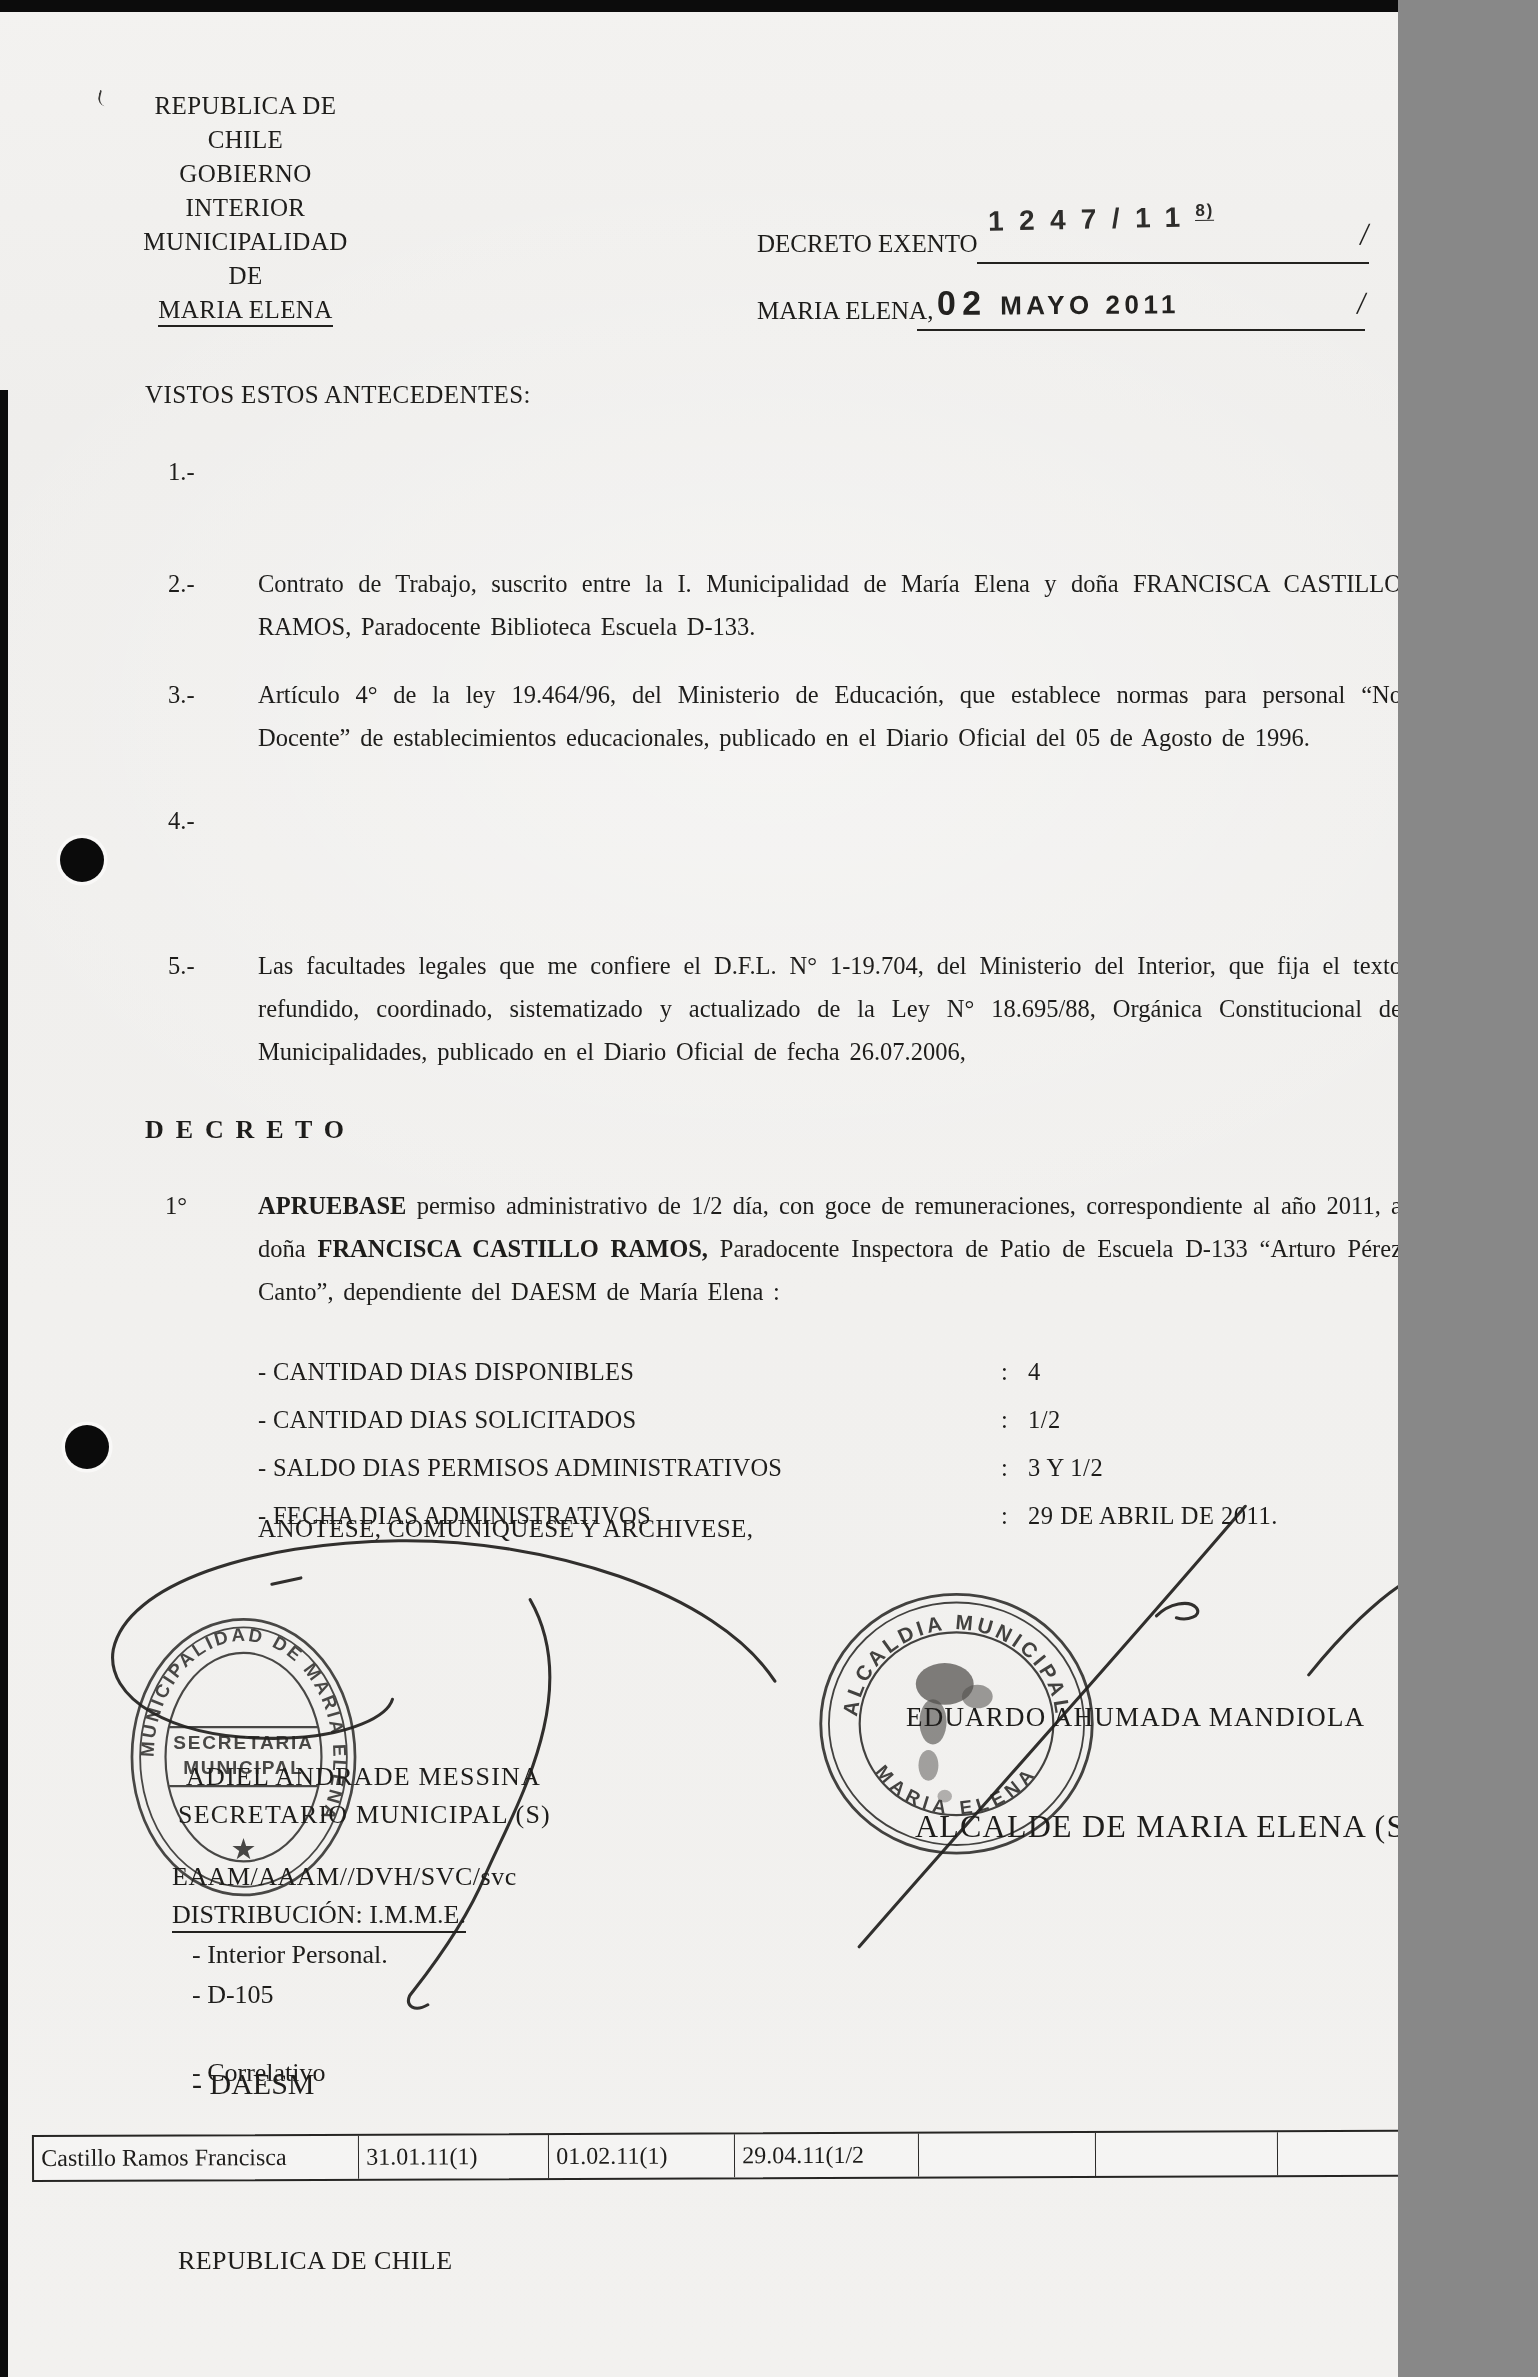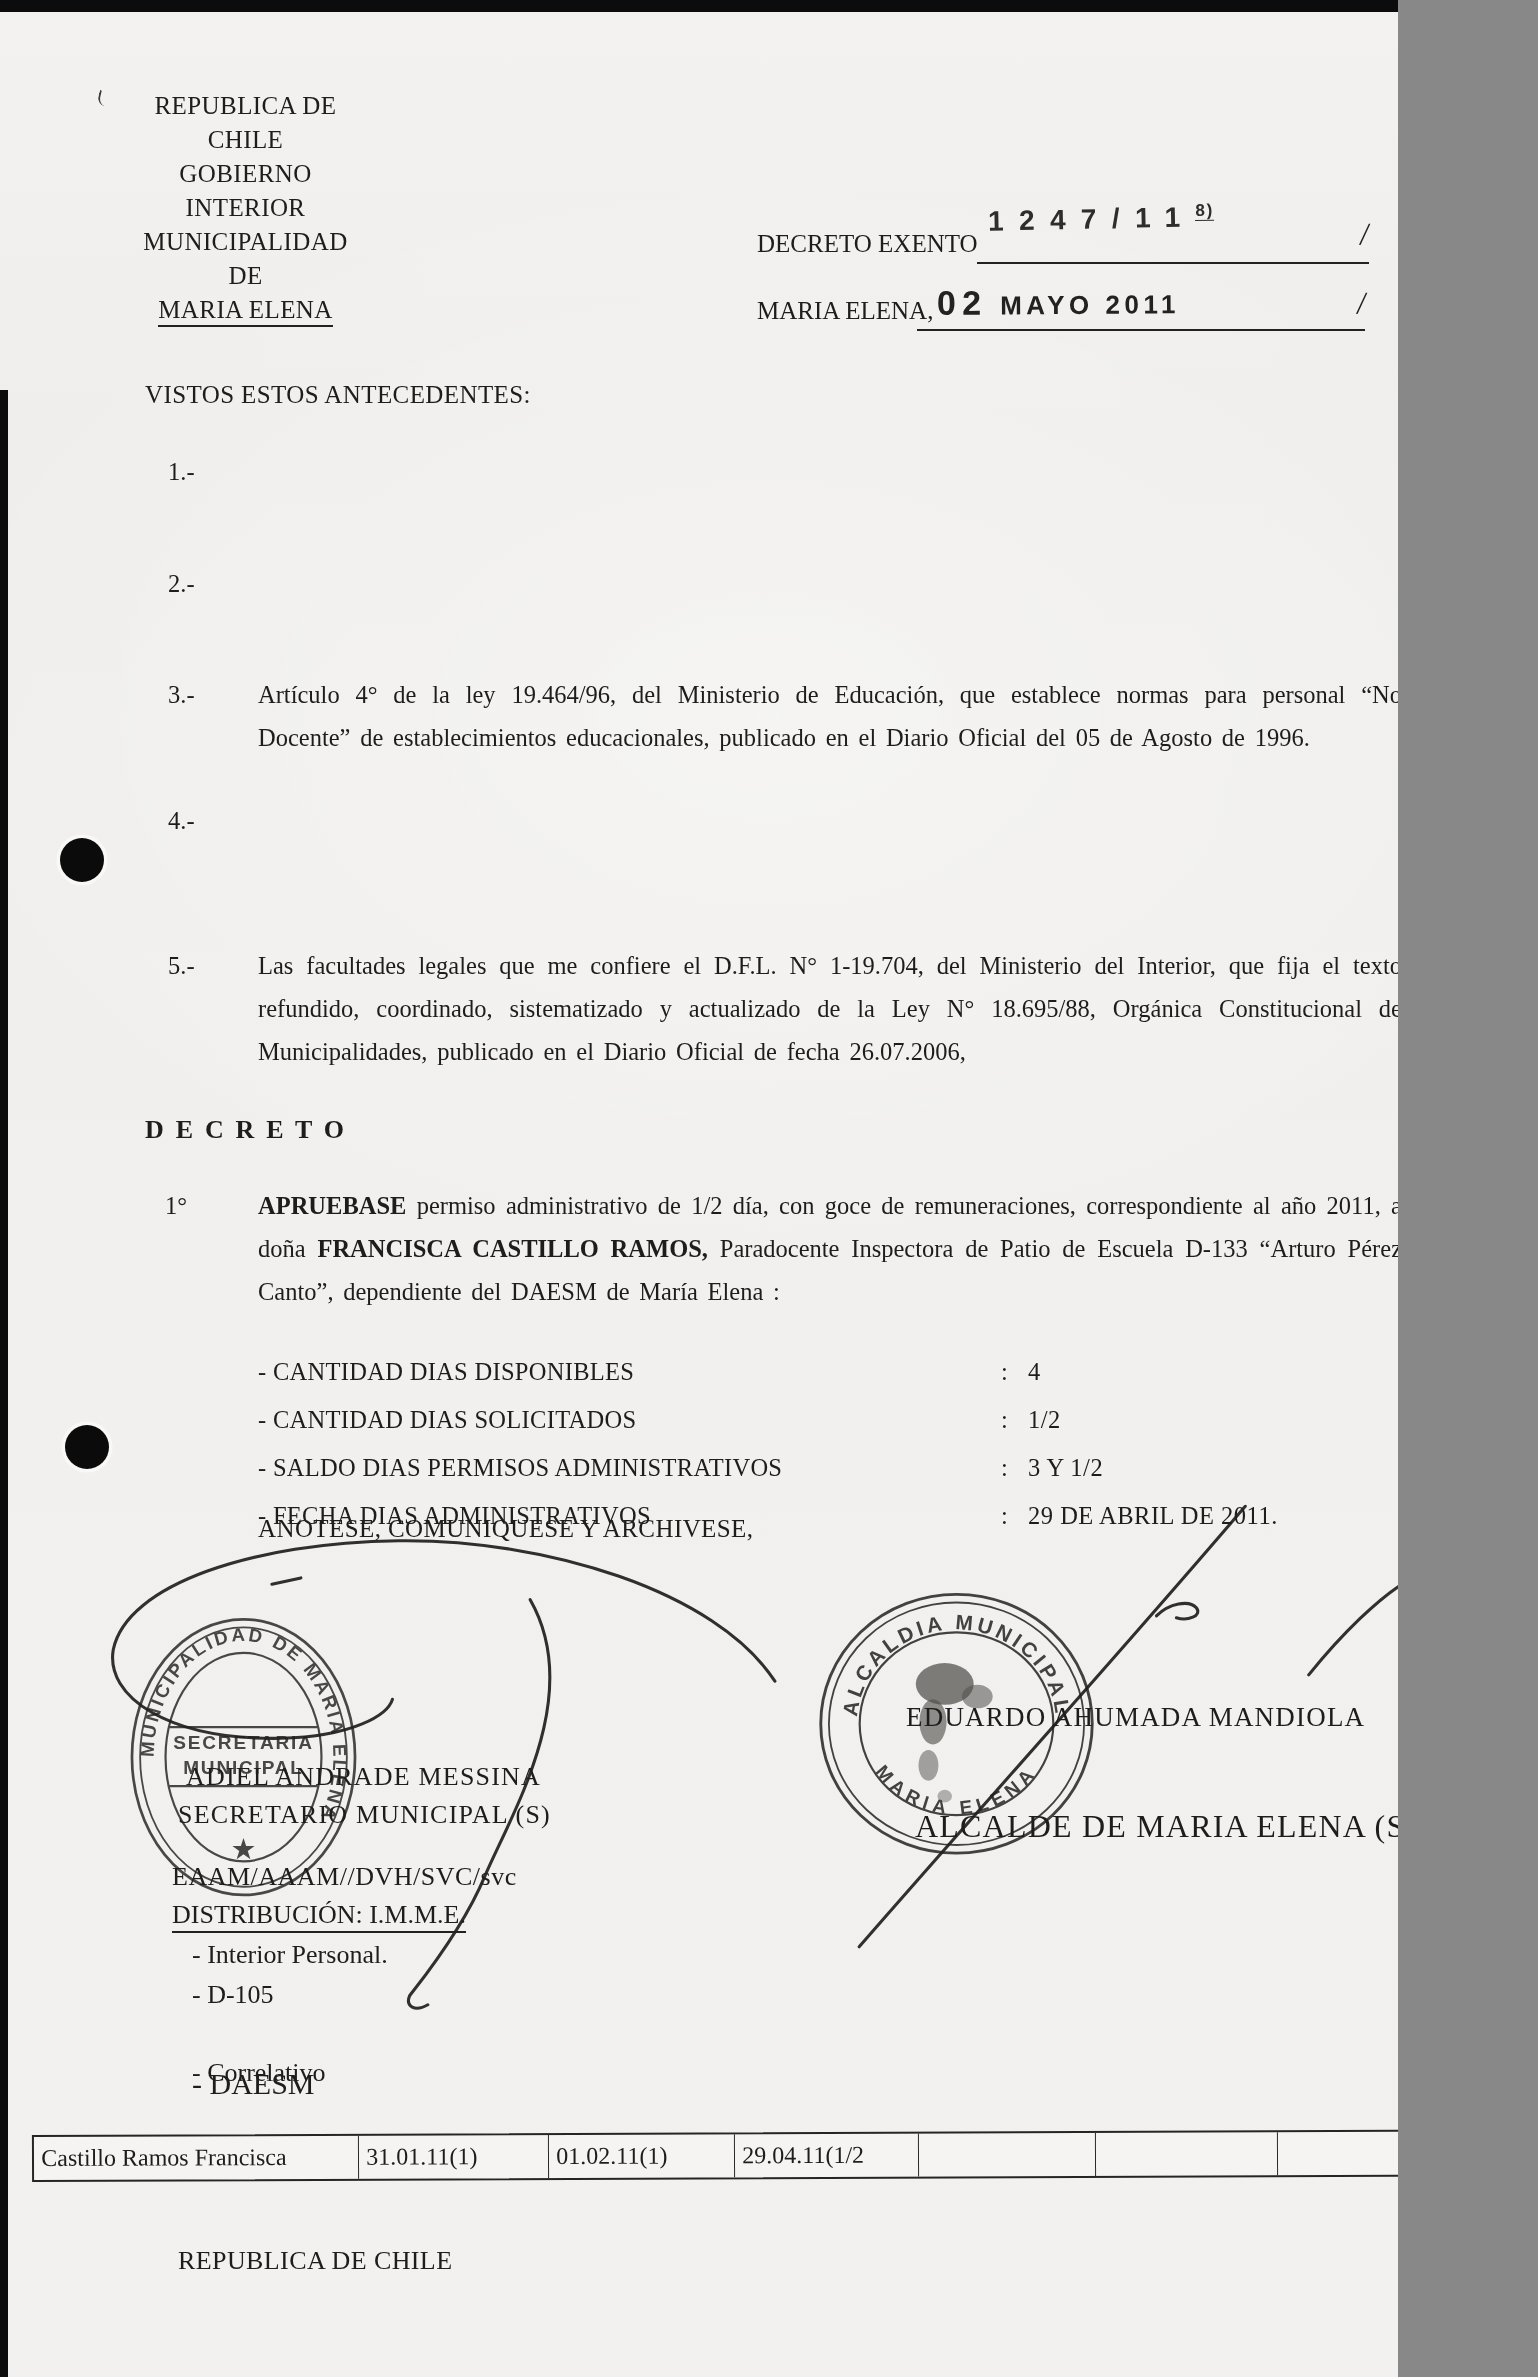--- a/index.html
+++ b/index.html
@@ -75,20 +75,21 @@
     <span class="date-rest">MAYO  2011</span>
   </div>
   <div class="abs rule" style="left:917px;top:329px;width:448px;"></div>
   <div class="abs slash" style="left:1357px;top:285px;">/</div>
 
   <div class="abs ser caps" style="left:145px;top:381px;font-size:25px;">VISTOS ESTOS ANTECEDENTES:</div>
 
   <div class="abs ser body-text" style="left:168px;top:450px;">1.-</div>
 
   <div class="abs ser body-text" style="left:168px;top:562px;">2.-</div>
+  <div class="abs ser body-text just" style="left:258px;top:562px;width:1144px;">Contrato de Trabajo, suscrito entre la I. Municipalidad de María Elena y doña FRANCISCA CASTILLO RAMOS,  Paradocente Biblioteca Escuela D-133.</div>
 
   <div class="abs ser body-text" style="left:168px;top:673px;">3.-</div>
   <div class="abs ser body-text just" style="left:258px;top:673px;width:1144px;">Artículo 4° de la ley  19.464/96, del Ministerio de Educación, que establece normas para personal “No Docente” de establecimientos educacionales, publicado en el Diario Oficial del 05 de Agosto de 1996.</div>
 
   <div class="abs ser body-text" style="left:168px;top:799px;">4.-</div>
 
   <div class="abs ser body-text" style="left:168px;top:944px;">5.-</div>
   <div class="abs ser body-text just" style="left:258px;top:944px;width:1144px;">Las facultades legales que me confiere el D.F.L. N° 1-19.704, del Ministerio del Interior, que fija el texto refundido, coordinado, sistematizado y actualizado de la Ley N° 18.695/88, Orgánica Constitucional de Municipalidades, publicado en el Diario Oficial de fecha 26.07.2006,</div>
 
   <div class="abs ser" style="left:145px;top:1115px;font-size:26px;font-weight:bold;letter-spacing:2.7px;">D E C R E T O</div>

